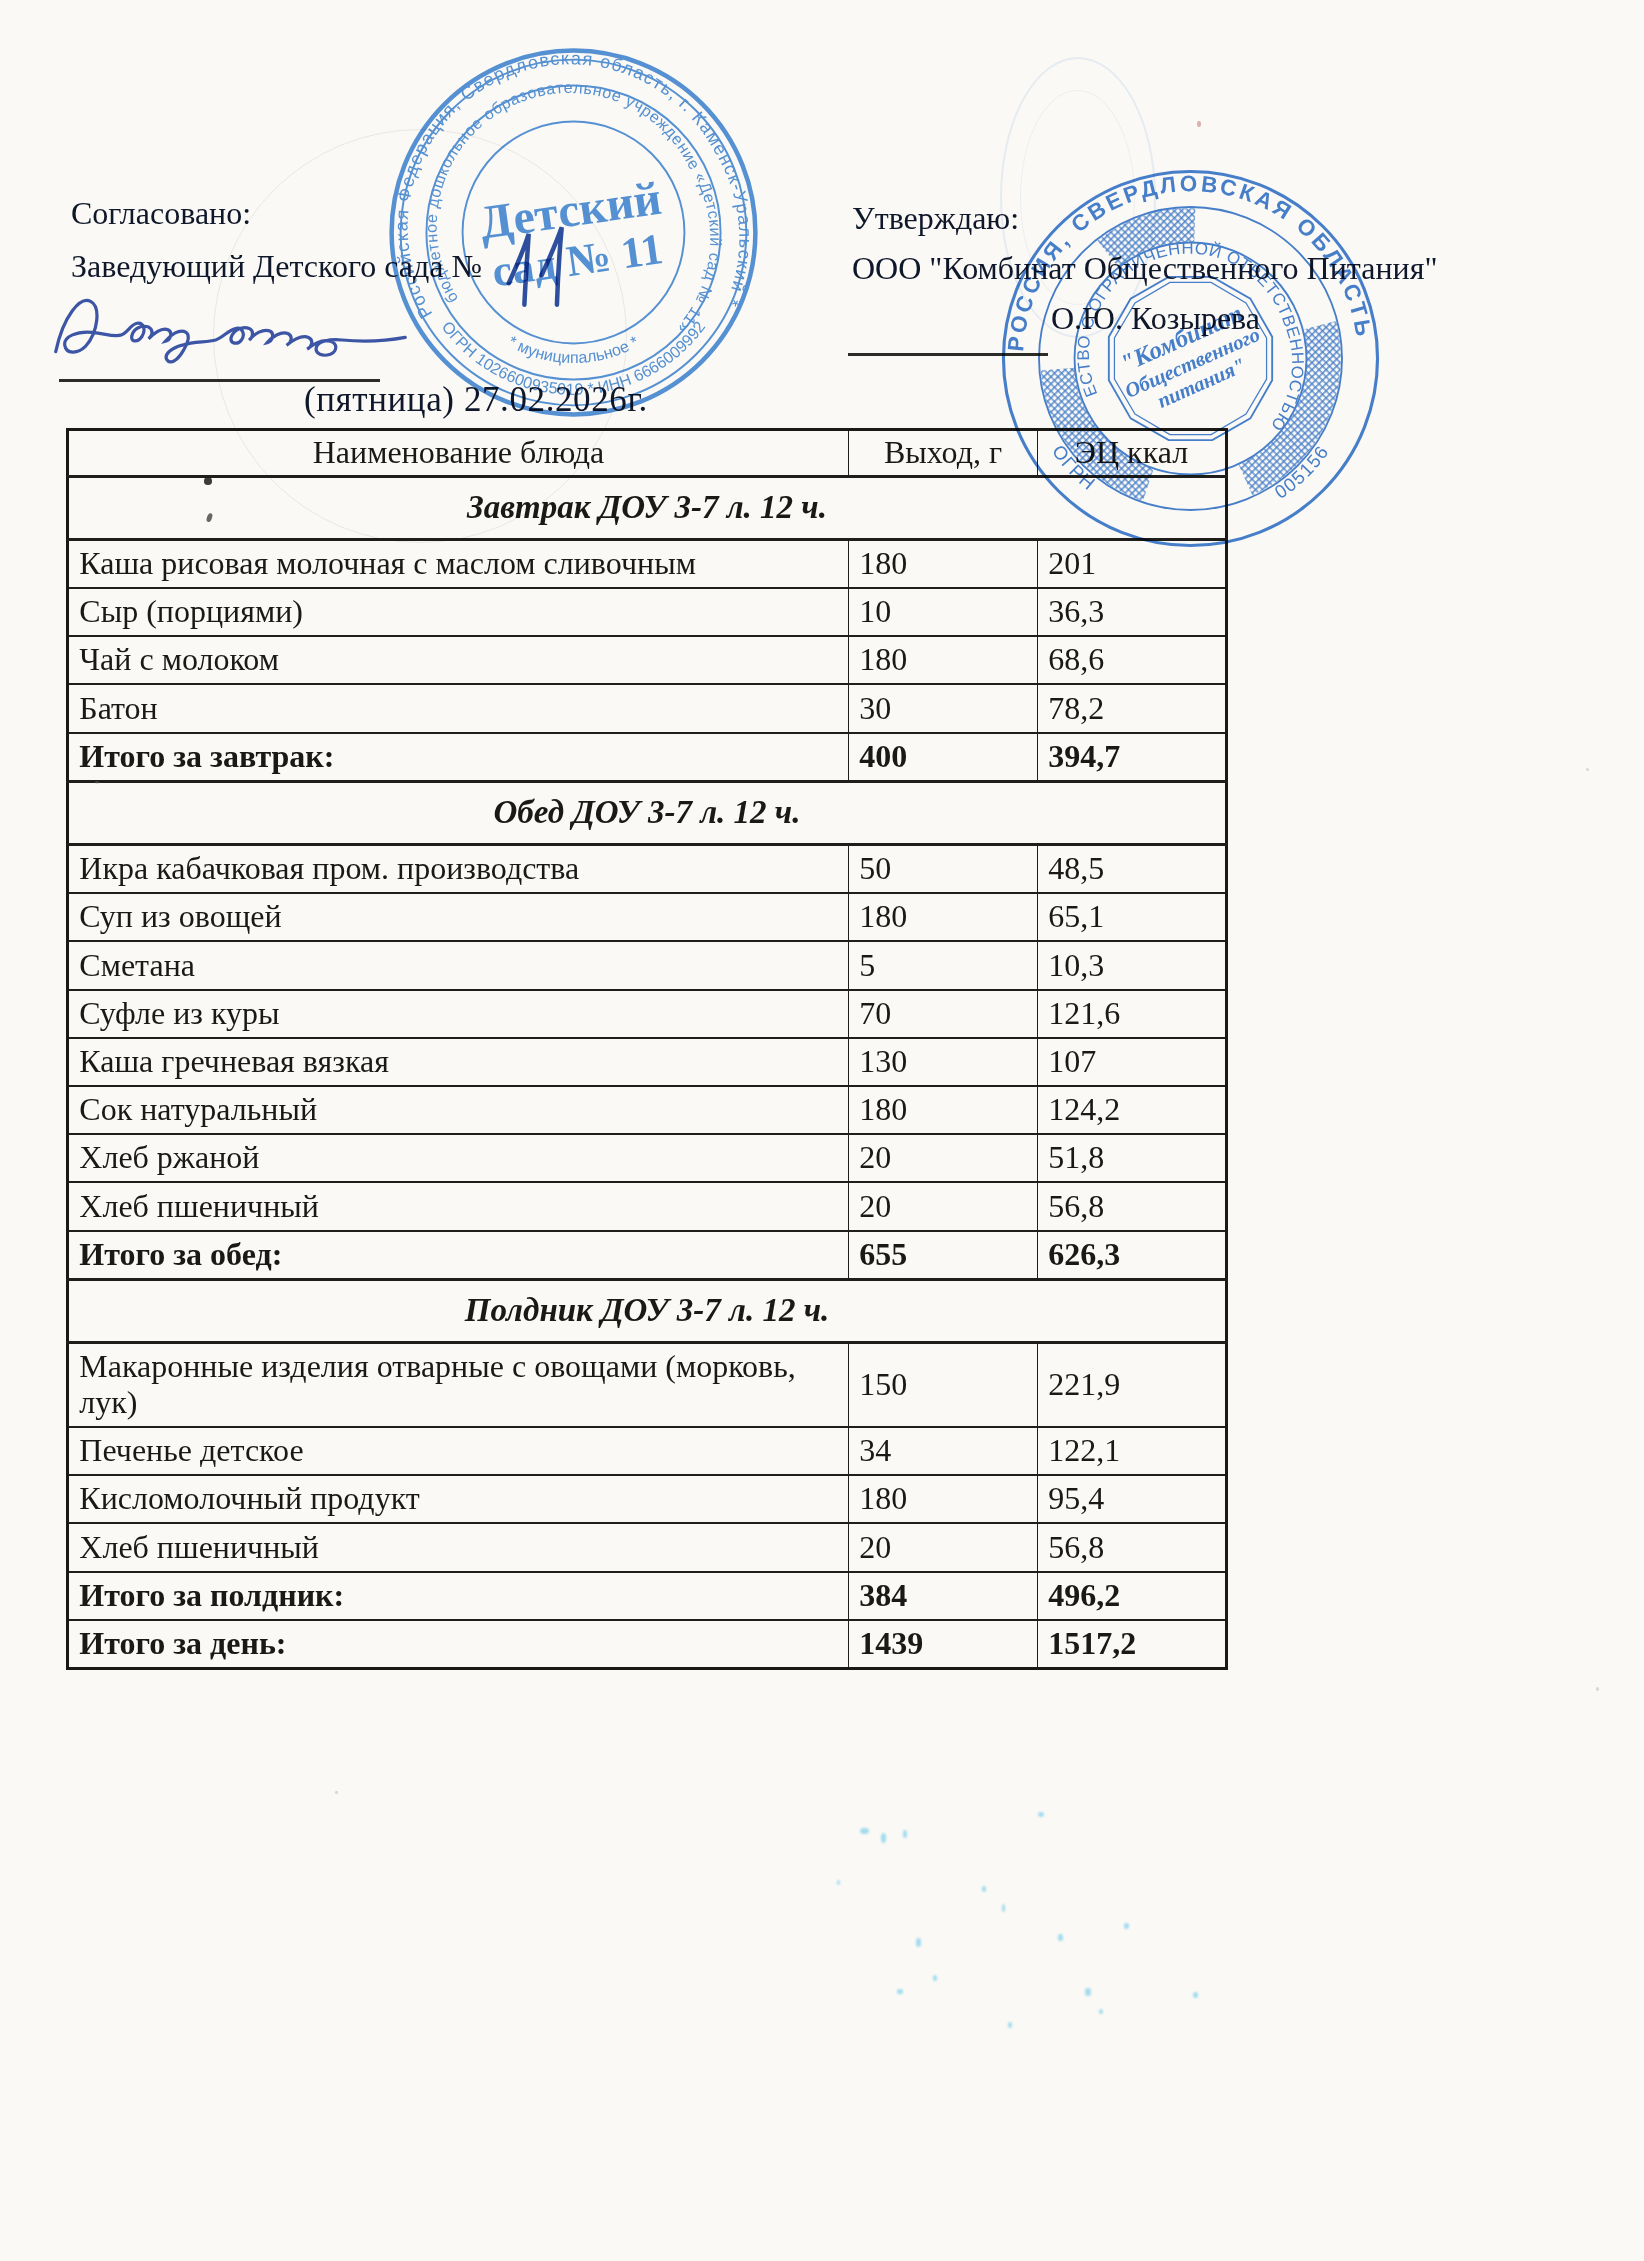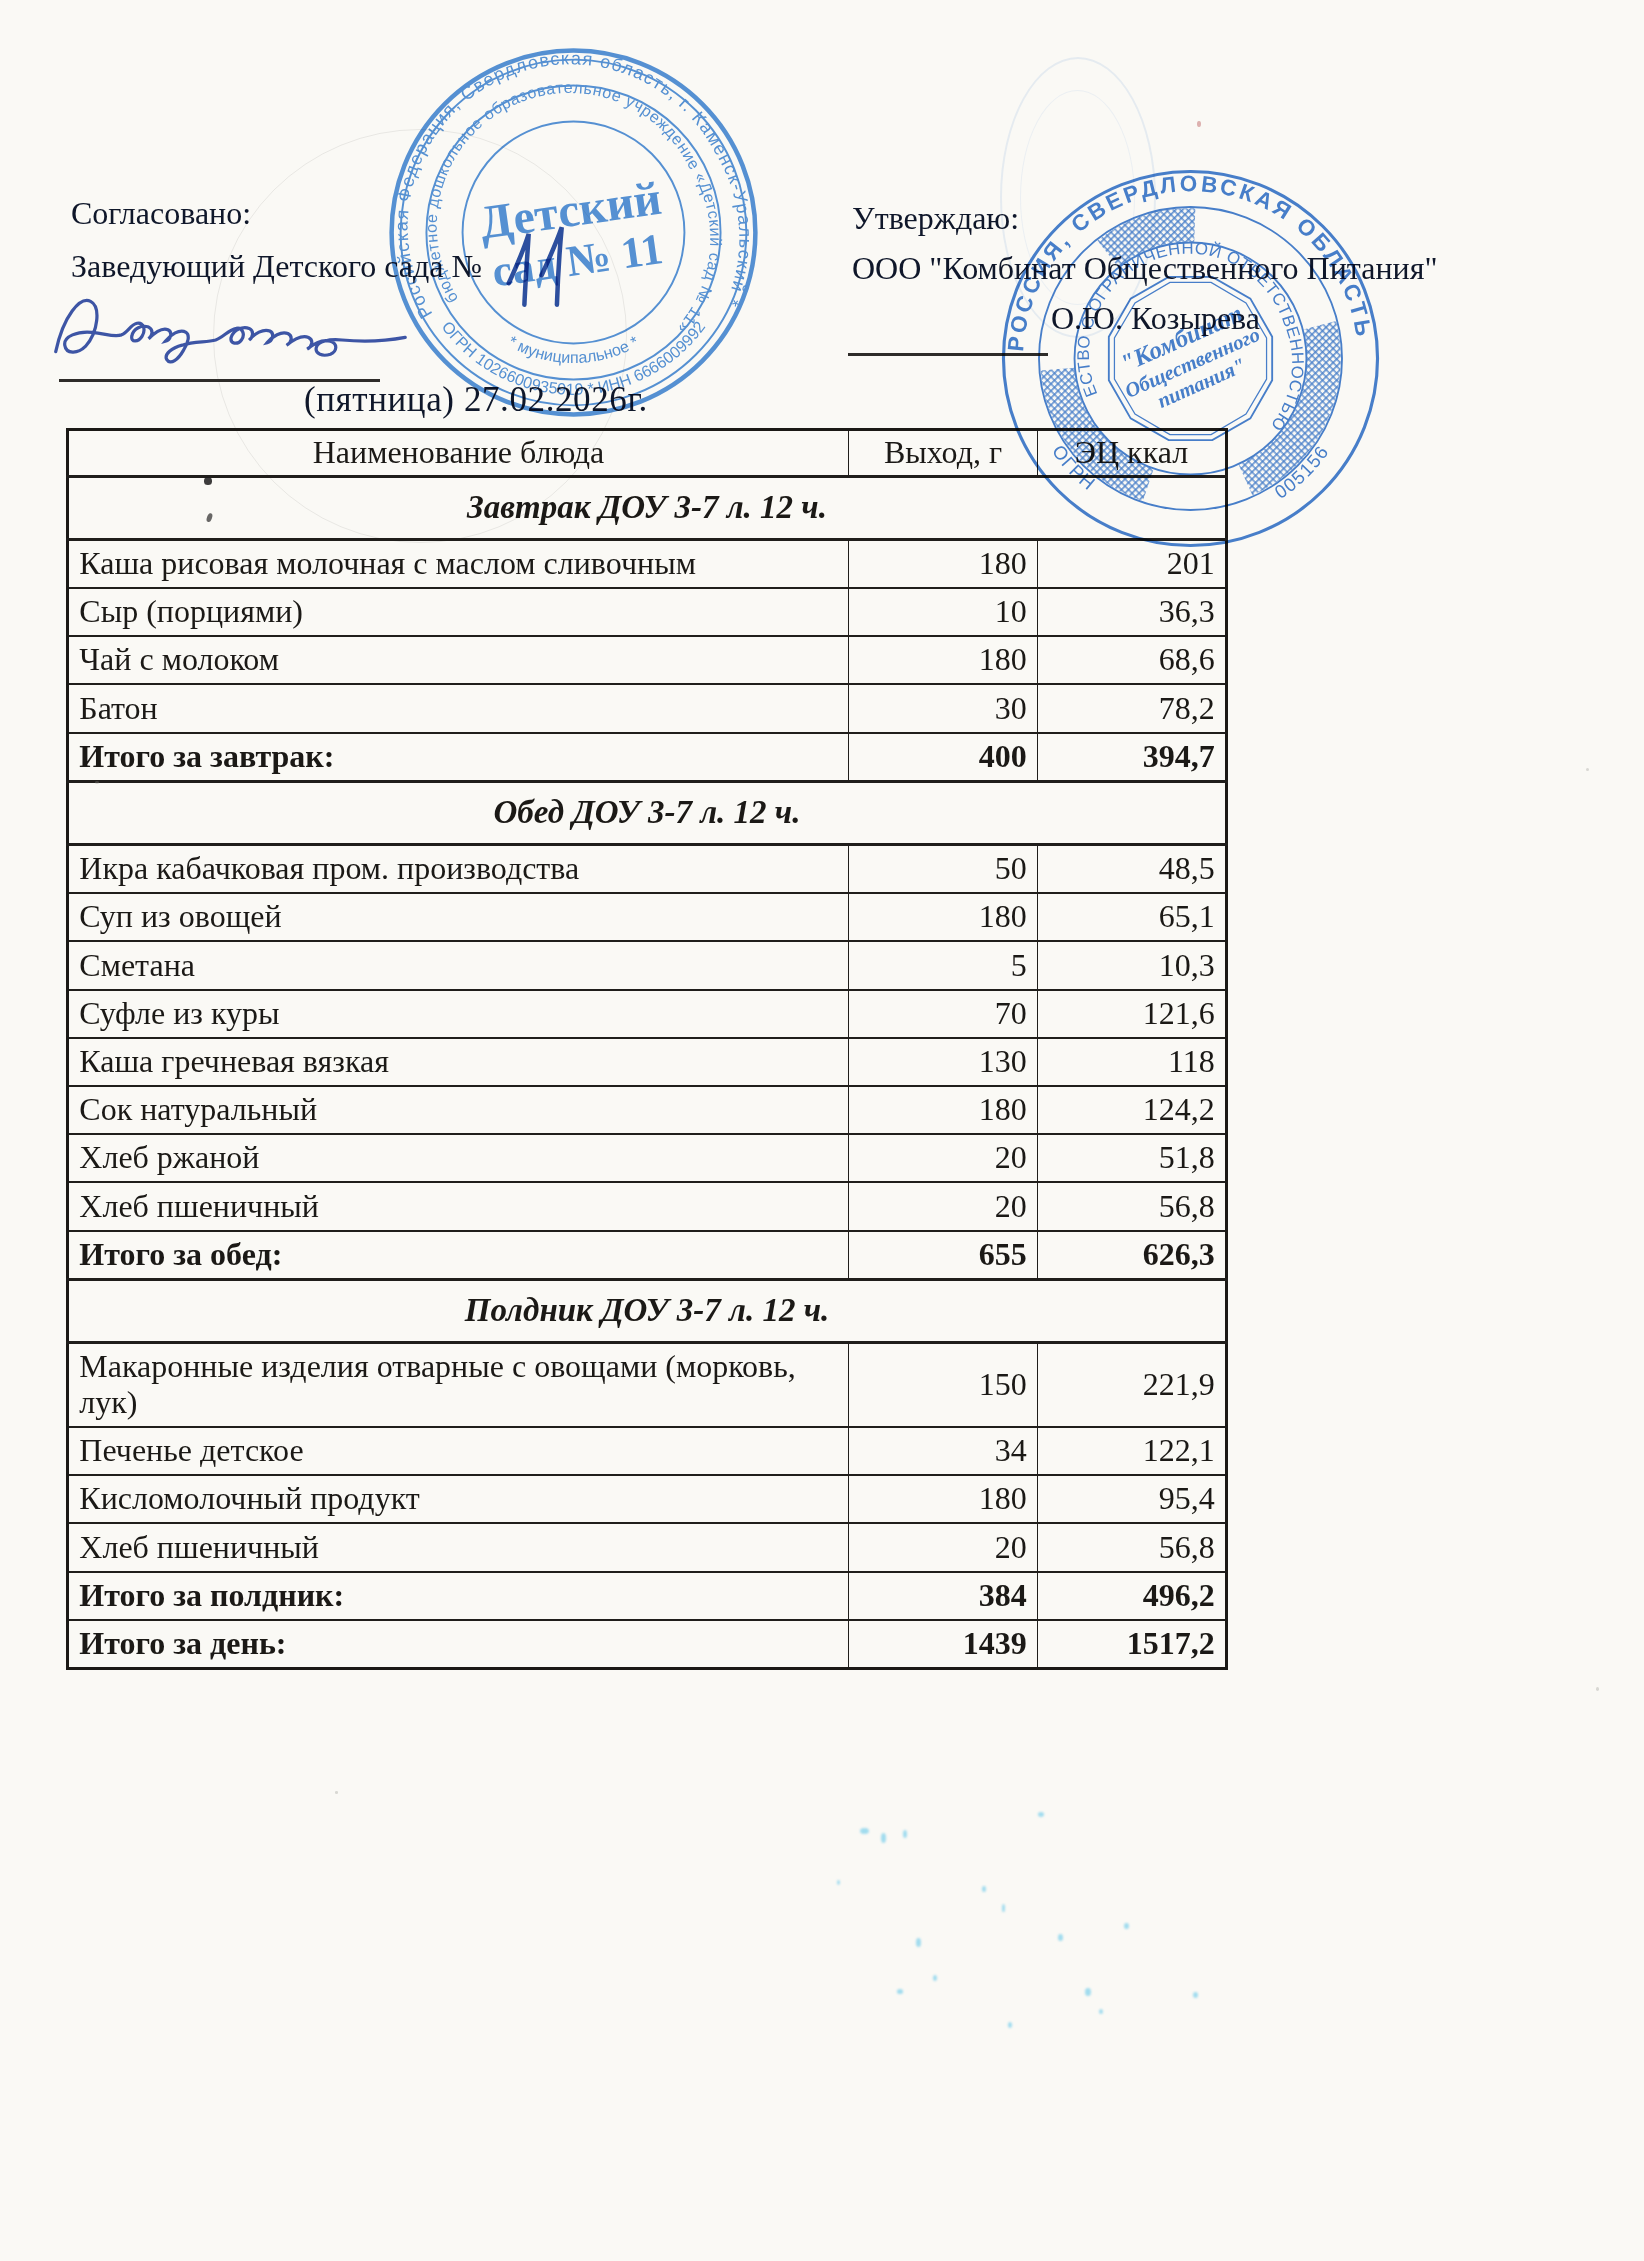--- a/index.html
+++ b/index.html
@@ -8,21 +8,21 @@
   .abs{position:absolute;}
   .doc-text{font-size:32px;line-height:1.25;color:#0f172a;}
   .date-line{font-size:35px;letter-spacing:0.6px;color:#0f172a;}
   
   table.menu{border-collapse:collapse;width:1160px;background:transparent;
              border:3.2px solid #1b1916;table-layout:fixed;}
   table.menu td{border:1.9px solid #201e1b;border-top-width:2.6px;border-bottom-width:2.6px;
                 font-size:32px;line-height:1.12;padding:5.2px 10.3px;vertical-align:middle;
                 color:#1b1916;}
   td.cname{text-align:left;}
-  td.cnum{text-align:right;padding-right:13px;}
+  td.cnum{text-align:left;padding-right:13px;}
   tr.head td{text-align:center;font-size:32px;padding:3.9px 5.2px;border-bottom-width:3.9px;}
   tr.section td{text-align:center;font-weight:bold;font-style:italic;font-size:33px;
                 padding:11.6px 5.2px;border-top-width:3.2px;border-bottom-width:3.2px;}
   tr.total td{font-weight:bold;margin-top:36px;}
   
   .stamp{mix-blend-mode:multiply;opacity:.88;}
   .ghost{border-radius:50%;mix-blend-mode:multiply;}
   
   .speck{position:absolute;border-radius:50%;}
   .speck.c{background:#49bfe8;filter:blur(1px);opacity:.5;}
@@ -126,21 +126,21 @@
       <td class="cnum">10,3</td>
     </tr>
     <tr>
       <td class="cname">Суфле из куры</td>
       <td class="cnum">70</td>
       <td class="cnum">121,6</td>
     </tr>
     <tr>
       <td class="cname">Каша гречневая вязкая</td>
       <td class="cnum">130</td>
-      <td class="cnum">118</td>
+      <td class="cnum">107</td>
     </tr>
     <tr>
       <td class="cname">Сок натуральный</td>
       <td class="cnum">180</td>
       <td class="cnum">124,2</td>
     </tr>
     <tr>
       <td class="cname">Хлеб ржаной</td>
       <td class="cnum">20</td>
       <td class="cnum">51,8</td>

